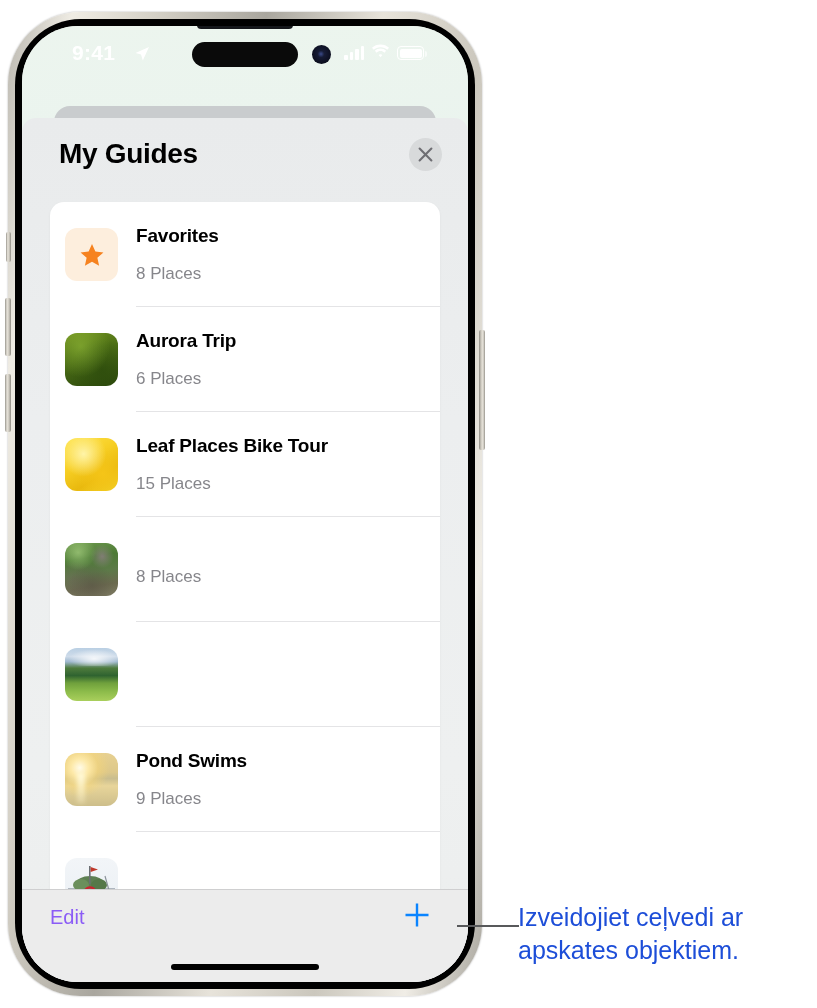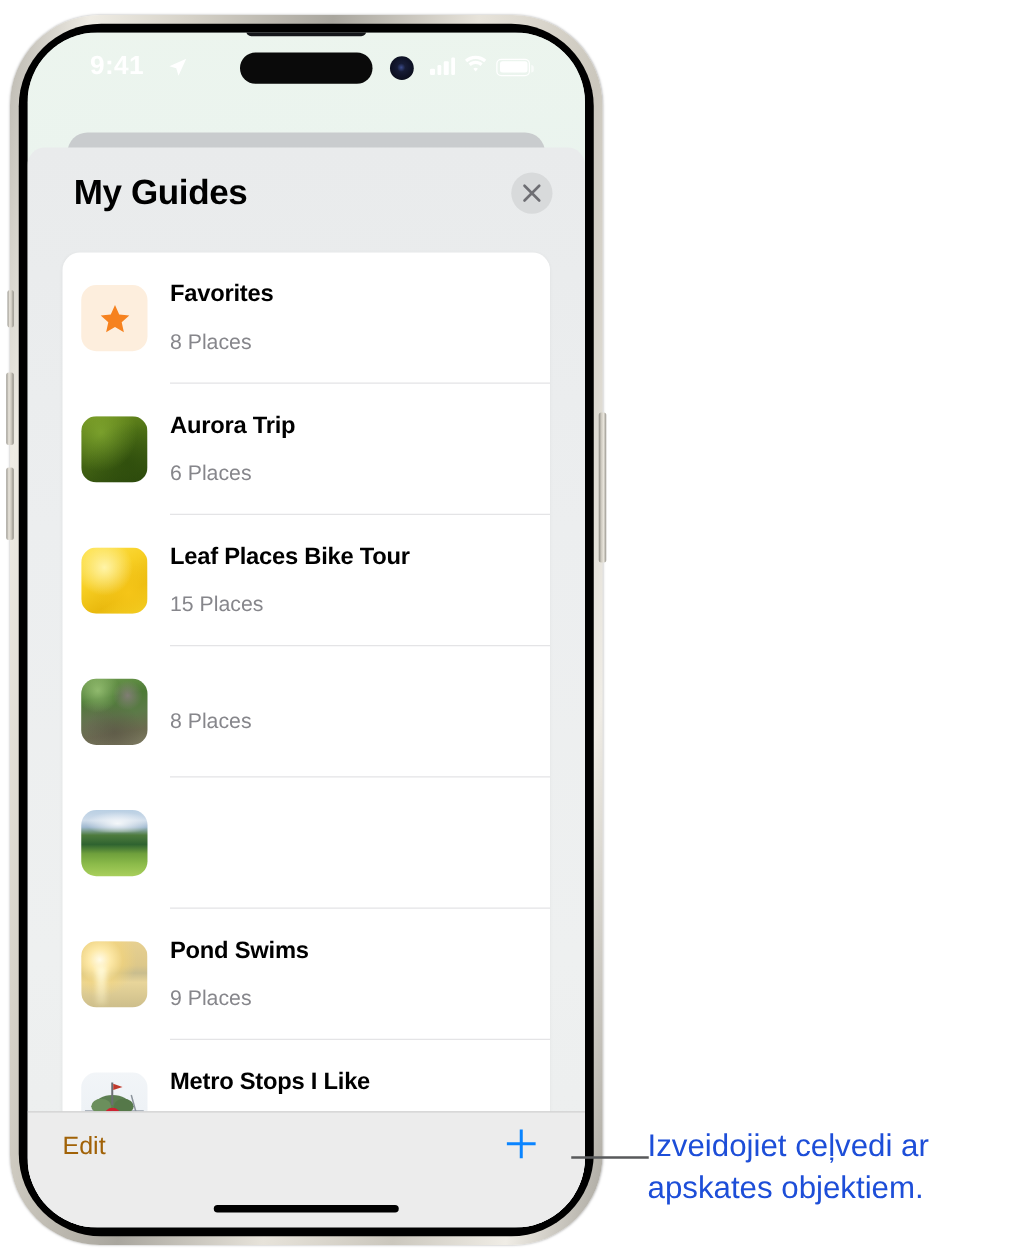--- a/index.html
+++ b/index.html
@@ -333,21 +333,21 @@
     left: 0; right: 0; bottom: 0;
     height: 92px;
     background: #ececec;
     border-top: 1px solid #cfcfd0;
     z-index: 30;
   }
   .edit-btn {
     position: absolute;
     left: 28px; top: 16px;
     font-size: 20px;
-    color: #a16207;
+    color: #8b5cf6;
     background: none;
     border: none;
     padding: 0;
     cursor: pointer;
     font-family: "Liberation Sans", sans-serif;
   }
   .add-btn {
     position: absolute;
     right: 34px; top: 8px;
     width: 34px; height: 34px;
@@ -506,24 +506,20 @@
                 <ellipse cx="25" cy="26" rx="14" ry="8" fill="#5d7f52"></ellipse>
                 <ellipse cx="16" cy="27" rx="8" ry="6" fill="#6b8f5c"></ellipse>
                 <ellipse cx="34" cy="27" rx="8" ry="6" fill="#557849"></ellipse>
                 <rect x="24" y="8" width="1.6" height="18" fill="#6b6f74"></rect>
                 <path d="M25.6 9 L33 11.5 L25.6 14 Z" fill="#c0392b"></path>
                 <path d="M40 18 L45 36 M45 36 L37 36" stroke="#8c949c" stroke-width="1.2" fill="none"></path>
                 <circle cx="25" cy="35" r="5.6" fill="none" stroke="#cf2030" stroke-width="2.4"></circle>
                 <rect x="17" y="33.4" width="16" height="3.2" fill="#1f3a93"></rect>
               </svg>
             </div>
-            <div class="row-text">
-              <div class="row-title">Metro Stops I Like</div>
-              <div class="row-sub">12 Places</div>
-            </div>
           </div>
         </div>
 
       <div class="toolbar">
         <button class="edit-btn">Edit</button>
         <button class="add-btn">
           <span>
             <svg width="34" height="34" viewBox="0 0 34 34">
               <path d="M17 5.5 V28.5 M5.5 17 H28.5" stroke="#0a84ff" stroke-width="2.4" stroke-linecap="butt"></path>
             </svg>

